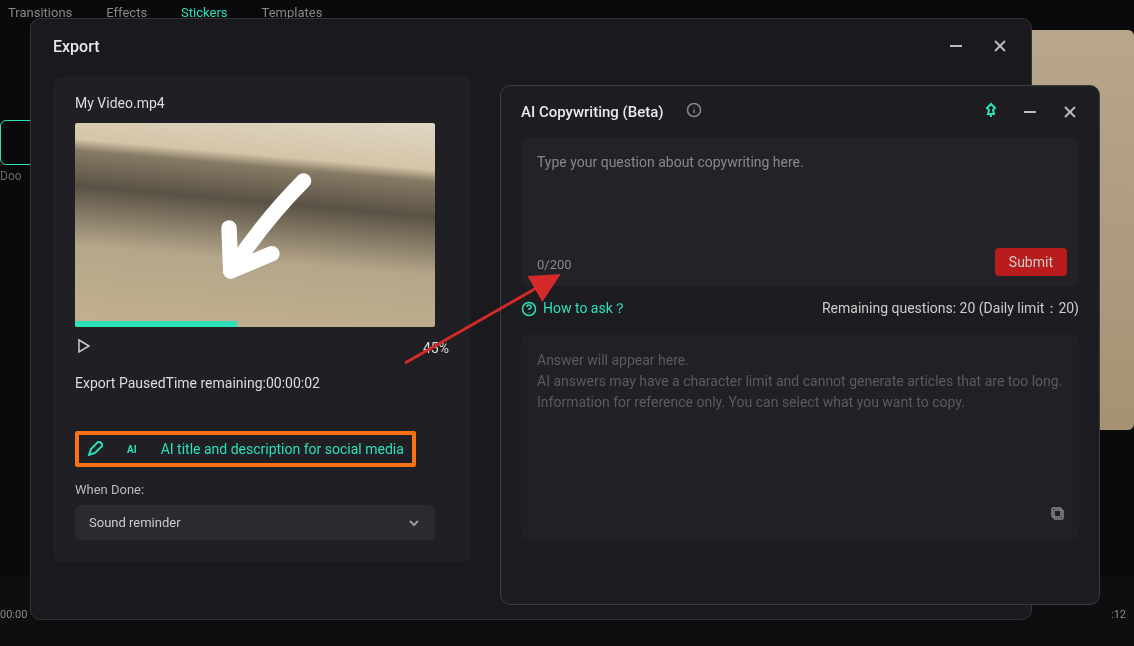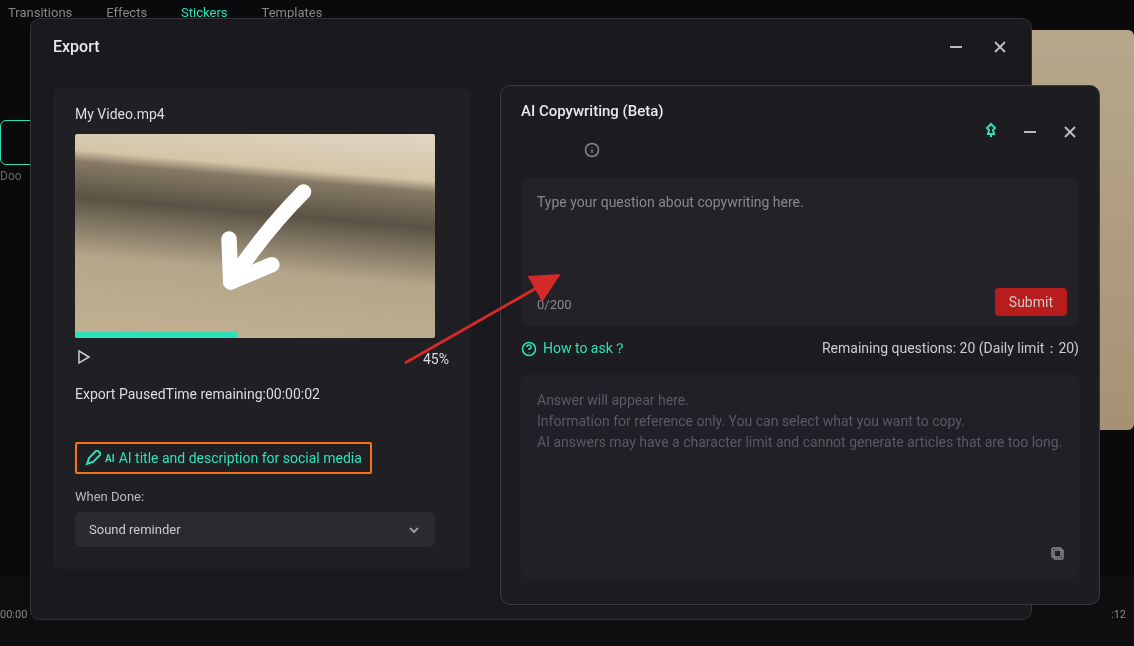--- a/index.html
+++ b/index.html
@@ -10,55 +10,55 @@
     .bg-tab.active { color: #2ce0b8; }
 
     .bg-preview { position: absolute; right: 0; top: 30px; width: 120px; height: 400px; background: linear-gradient(#cbb89a, #b8a080); border-radius: 6px; opacity: 0.9; }
 
     .bg-left-items { position: absolute; left: 0; top: 120px; display: flex; flex-direction: row; gap: 48px; }
     .bg-left-item { font-size: 12px; color: #666; }
     .bg-left-square { width: 40px; height: 45px; border-radius: 6px; border: 1px solid #2ce0b8; margin-bottom: 4px; }
     .bg-left-square.red { background: #c43a2e; border: none; }
 
     .modal-export { position: absolute; left: 30px; top: 18px; width: 1002px; height: 602px; background: #1a1a1e; border: 1px solid #333; border-radius: 10px; padding: 18px 22px; }
-    .modal-header { display: flex; justify-content: space-between; align-items: center; margin-bottom: 32px; gap: 29px; }
+    .modal-header { display: flex; justify-content: space-between; margin-bottom: 21px; gap: 29px; }
     .modal-title { font-size: 16px; font-weight: 500; color: #e8e8e8; }
     .win-controls { display: flex; gap: 26px; }
     .win-btn { width: 18px; height: 18px; display: flex; align-items: center; justify-content: center; cursor: pointer; }
     .win-btn svg { stroke: #bbb; stroke-width: 2; fill: none; }
 
     .export-body { display: flex; gap: 20px; }
     .export-left { width: 418px; background: #1f1f24; border-radius: 8px; padding: 18px 22px 22px; }
     .filename { font-size: 14px; color: #ddd; margin-bottom: 12px; }
     .video-thumb { width: 360px; height: 204px; background: linear-gradient(185deg, #e0d6c4 0%, #d4c5a8 20%, #867a65 25%, #5a5245 40%, #b4a68a 65%, #c2b190 100%); position: relative; border-radius: 2px; overflow: hidden; }
     .thumb-arrow { position: absolute; top: 45px; left: 130px; width: 120px; height: 120px; }
     .thumb-arrow svg { stroke: #fff; stroke-width: 18; fill: none; stroke-linecap: round; stroke-linejoin: round; }
     .progress-bar { position: absolute; left: 0; bottom: 0; height: 6px; background: #2ce0b8; width: 45%; }
 
     .play-row { display: flex; justify-content: space-between; align-items: center; margin-top: 10px; }
     .play-btn { cursor: pointer; }
     .play-btn svg { fill: none; stroke: #ccc; stroke-width: 1.5; }
     .percent { font-size: 14px; color: #ddd; }
 
     .status-row { display: flex; justify-content: flex-start; margin-top: 16px; font-size: 14px; color: #ddd; }
 
-    .ai-highlight { margin-top: 40px; display: inline-flex; align-items: center; gap: 4px; padding: 6px 8px; border: 2px solid #f97316; border-radius: 2px; cursor: pointer; }
+    .ai-highlight { margin-top: 40px; display: inline-flex; align-items: center; gap: 24px; padding: 6px 8px; border: 4px solid #f97316; border-radius: 2px; cursor: pointer; }
     .ai-highlight .ai-icon { color: #2ce0b8; font-size: 10px; font-weight: bold; }
     .ai-highlight .pencil { width: 16px; height: 16px; }
     .ai-highlight .pencil svg { stroke: #2ce0b8; fill: none; stroke-width: 2; }
     .ai-highlight .text { color: #2ce0b8; font-size: 14px; }
 
     .when-done { margin-top: 15px; font-size: 13px; color: #bbb; }
     .select-box { margin-top: 8px; width: 360px; background: #2a2a30; border-radius: 6px; padding: 10px 14px; display: flex; justify-content: space-between; align-items: center; cursor: pointer; }
     .select-box .label { font-size: 13px; color: #ccc; }
     .select-box svg { stroke: #999; stroke-width: 2; fill: none; }
 
     .modal-ai { position: absolute; left: 500px; top: 85px; width: 600px; height: 520px; background: #1c1c21; border: 1px solid #3a3a40; border-radius: 10px; padding: 16px 20px; }
     .ai-header { display: flex; justify-content: space-between; align-items: center; margin-bottom: 16px; }
-    .ai-title-row { display: flex; align-items: center; gap: 22px; flex-direction: column; }
+    .ai-title-row { display: flex; align-items: center; gap: 22px; }
     .ai-title { font-size: 15px; font-weight: 500; color: #e8e8e8; }
     .info-icon svg { stroke: #888; fill: none; stroke-width: 1.5; }
     .ai-win-controls { display: flex; align-items: center; gap: 22px; }
     .pin-icon { cursor: pointer; }
     .pin-icon svg { stroke: #2ce0b8; fill: none; stroke-width: 2; }
 
     .ai-input-box { background: #222228; border-radius: 6px; padding: 16px; height: 148px; position: relative; }
     .ai-placeholder { color: #888; font-size: 14px; }
     .ai-counter { position: absolute; left: 16px; bottom: 14px; font-size: 13px; color: #888; }
     .submit-btn { position: absolute; right: 12px; bottom: 10px; background: #b91c1c; color: #ccc; padding: 6px 14px; border-radius: 4px; font-size: 14px; cursor: pointer; }
@@ -224,22 +224,22 @@
           <path d="M6 6 Q6 4 8 4 Q10 4 10 6 Q10 7.5 8 8 L8 9"></path>
           <line x1="8" y1="11" x2="8" y2="11.5"></line>
         </svg>
       <span>How to ask？</span>
     </div>
     <div class="remaining">Remaining questions: 20 (Daily limit：20)</div>
   </div>
 
   <div class="ai-answer-box">
     <div class="answer-line">Answer will appear here.</div>
+    <div class="answer-line">AI answers may have a character limit and cannot generate articles that are too long.</div>
     <div class="answer-line">Information for reference only. You can select what you want to copy.</div>
-    <div class="answer-line">AI answers may have a character limit and cannot generate articles that are too long.</div>
     <div class="copy-icon">
       <svg width="18" height="18" viewBox="0 0 18 18">
           <rect x="5" y="5" width="9" height="9" rx="1"></rect>
           <rect x="3" y="3" width="9" height="9" rx="1"></rect>
         </svg>
     </div>
   </div>
 </div>
 
 <div class="red-arrow">

